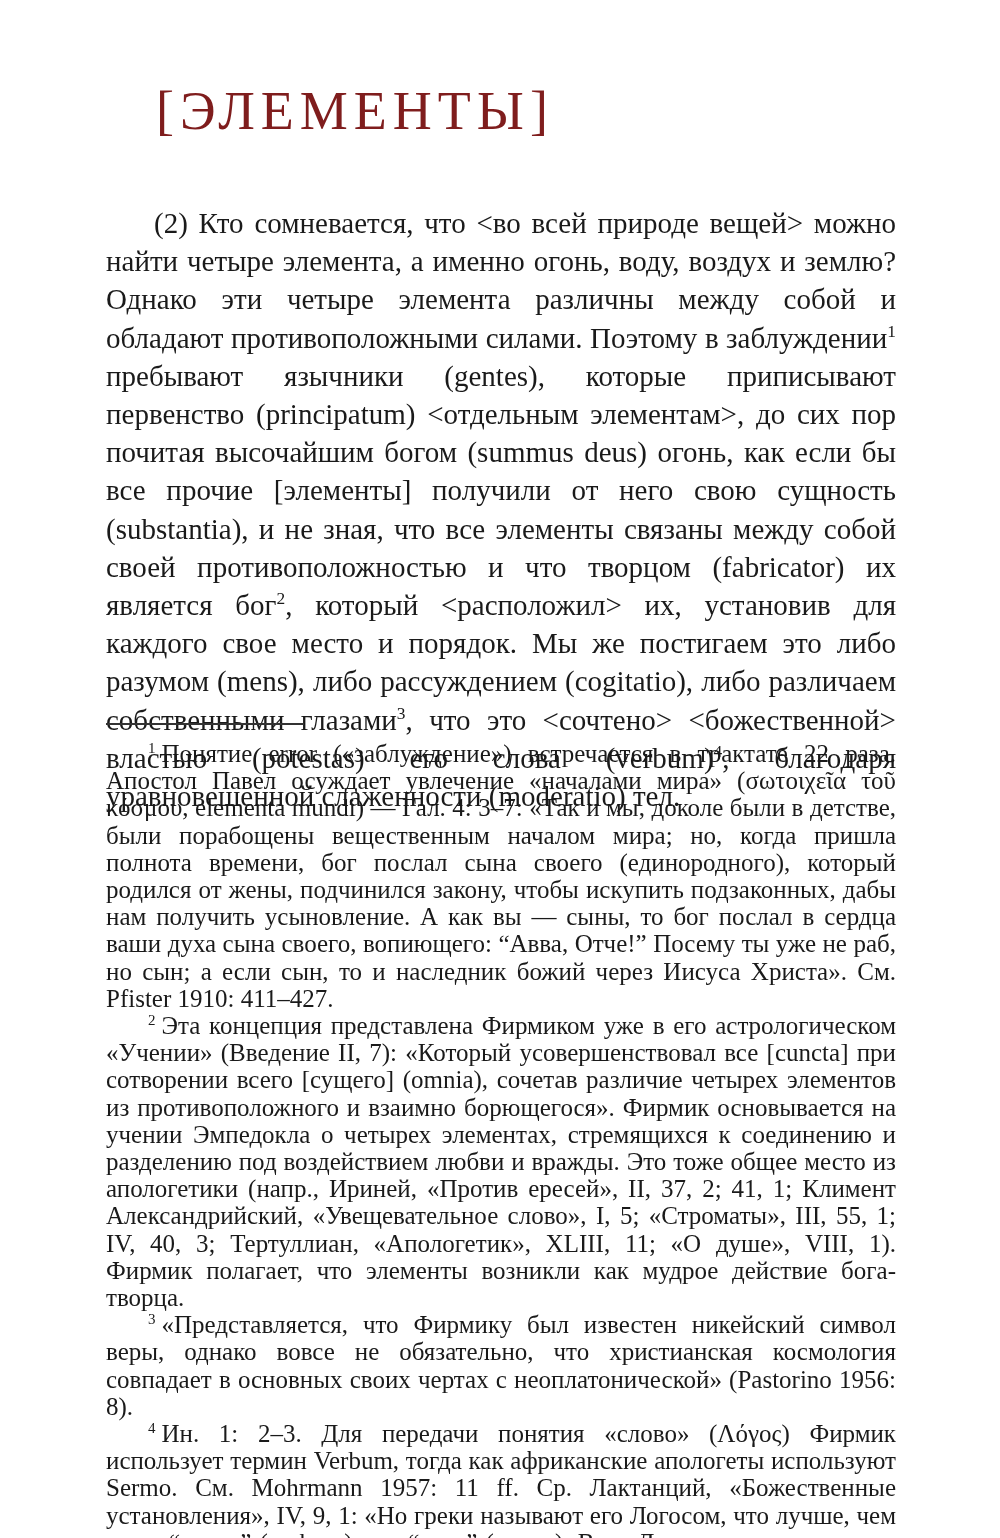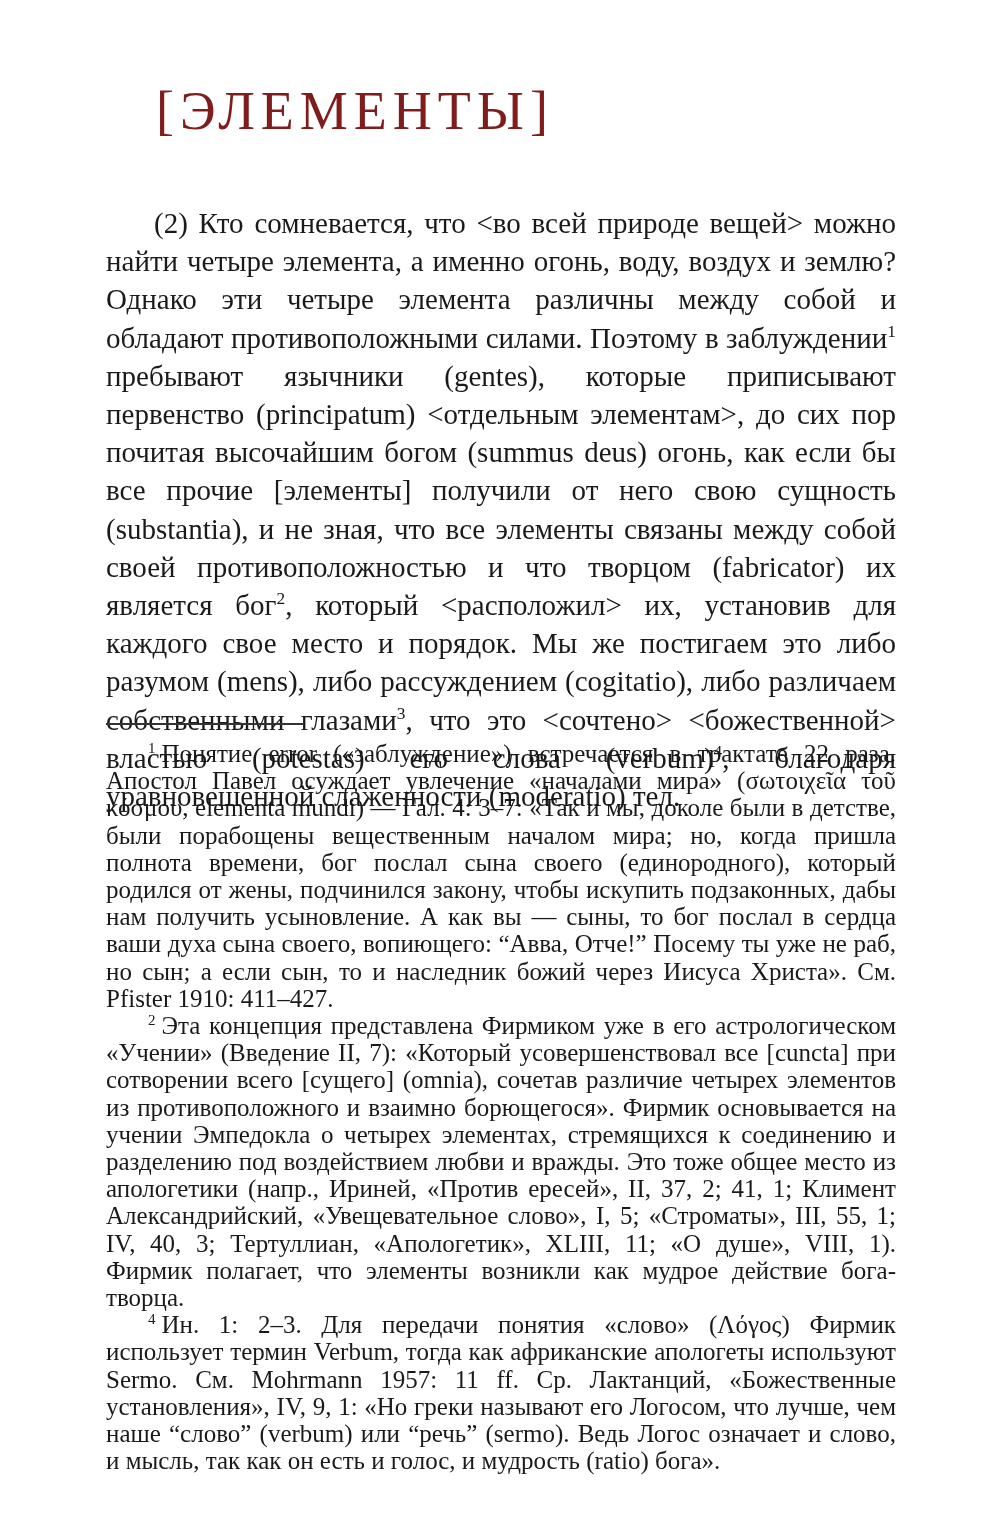--- a/index.html
+++ b/index.html
@@ -39,15 +39,16 @@
 
   <p class="body-text">
     <span>(2) Кто сомневается, что &lt;во всей природе вещей&gt; можно найти четыре элемента, а именно огонь, воду, воздух и землю? Однако эти четыре элемента различны между собой и обладают противоположными силами. Поэтому в заблуждении</span><sup>1</sup><span> пребывают язычники (gentes), которые приписывают первенство (principatum) &lt;отдельным элементам&gt;, до сих пор почитая высочайшим богом (summus deus) огонь, как если бы все прочие [элементы] получили от него свою сущность (substantia), и не зная, что все элементы связаны между собой своей противоположностью и что творцом (fabricator) их является бог</span><sup>2</sup><span>, который &lt;расположил&gt; их, установив для каждого свое место и порядок. Мы же постигаем это либо разумом (mens), либо рассуждением (cogitatio), либо различаем собственными глазами</span><sup>3</sup><span>, что это &lt;сочтено&gt; &lt;божественной&gt; властью (potestas) его слова (verbum)</span><sup>4</sup><span>, благодаря уравновешенной слаженности (moderatio) тел.</span>
   </p>
 
   <div class="rule"></div>
 
   <div class="notes">
     <p class="note"><sup>1</sup><span>Понятие error («заблуждение») встречается в трактате 22 раза. Апостол Павел осуждает увлечение «началами мира» (σωτοιχεῖα τοῦ κόσμου, elementa mundi) — Гал. 4: 3–7: «Так и мы, доколе были в детстве, были порабощены вещественным началом мира; но, когда пришла полнота времени, бог послал сына своего (единородного), который родился от жены, подчинился закону, чтобы искупить подзаконных, дабы нам получить усыновление. А как вы — сыны, то бог послал в сердца ваши духа сына своего, вопиющего: “Авва, Отче!” Посему ты уже не раб, но сын; а если сын, то и наследник божий через Иисуса Христа». См. Pfister 1910: 411–427.</span></p>
     <p class="note"><sup>2</sup><span>Эта концепция представлена Фирмиком уже в его астрологическом «Учении» (Введение II, 7): «Который усовершенствовал все [cuncta] при сотворении всего [сущего] (omnia), сочетав различие четырех элементов из противоположного и взаимно борющегося». Фирмик основывается на учении Эмпедокла о четырех элементах, стремящихся к соединению и разделению под воздействием любви и вражды. Это тоже общее место из апологетики (напр., Ириней, «Против ересей», II, 37, 2; 41, 1; Климент Александрийский, «Увещевательное слово», I, 5; «Строматы», III, 55, 1; IV, 40, 3; Тертуллиан, «Апологетик», XLIII, 11; «О душе», VIII, 1). Фирмик полагает, что элементы возникли как мудрое действие бога-творца.</span></p>
+    <p class="note"><sup>3</sup><span>«Представляется, что Фирмику был известен никейский символ веры, однако вовсе не обязательно, что христианская космология совпадает в основных своих чертах с неоплатонической» (Pastorino 1956: 8).</span></p>
     <p class="note"><sup>4</sup><span>Ин. 1: 2–3. Для передачи понятия «слово» (Λόγος) Фирмик использует термин Verbum, тогда как африканские апологеты используют Sermo. См. Mohrmann 1957: 11 ff. Ср. Лактанций, «Божественные установления», IV, 9, 1: «Но греки называют его Логосом, что лучше, чем наше “слово” (verbum) или “речь” (sermo). Ведь Логос означает и слово, и мысль, так как он есть и голос, и мудрость (ratio) бога».</span></p>
   </div>
 </div>
 
 </body></html>

